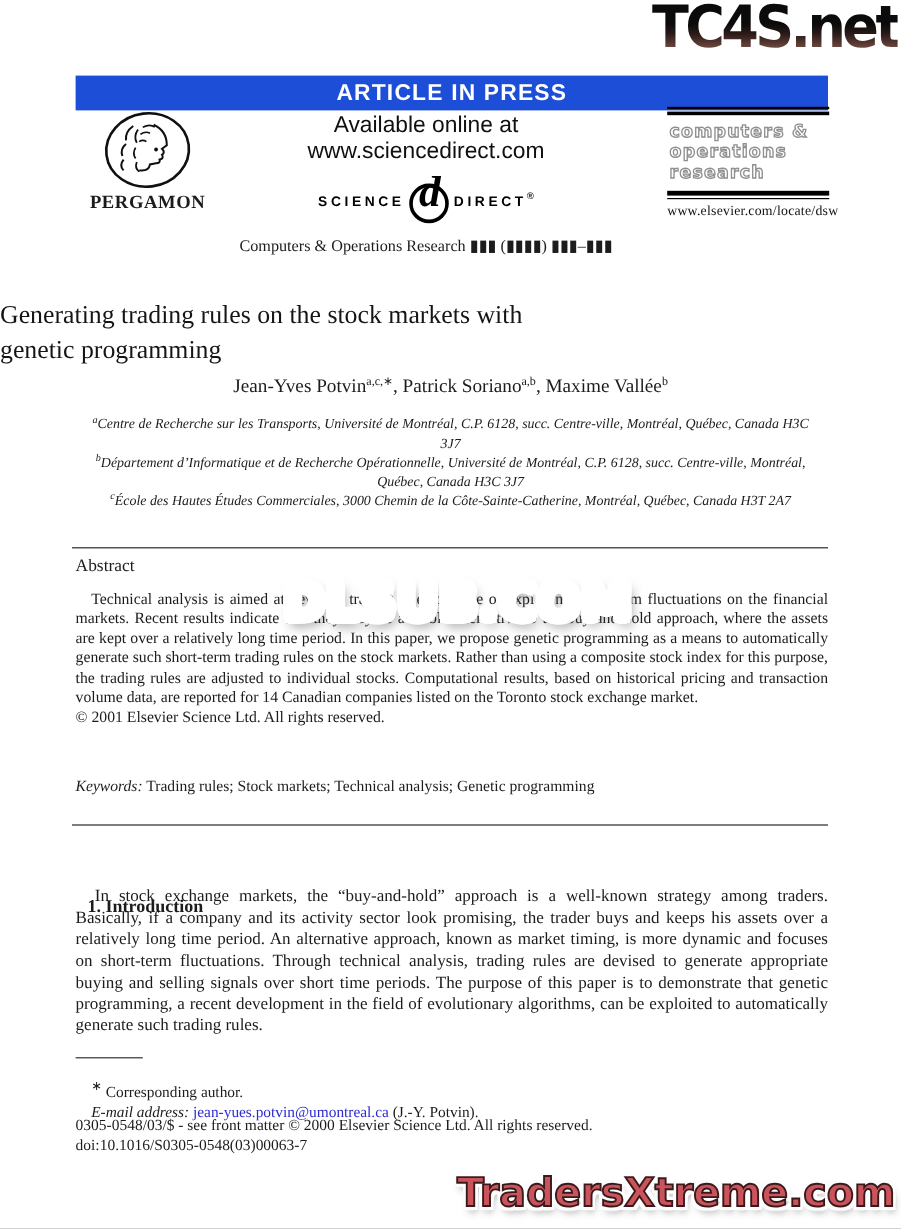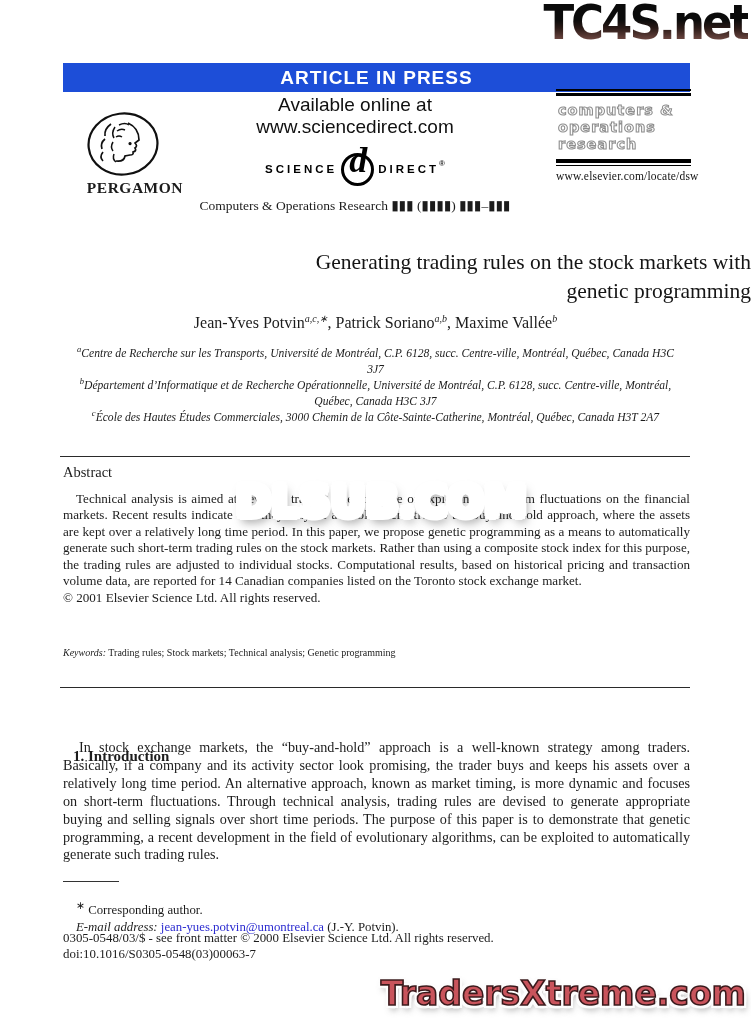--- a/index.html
+++ b/index.html
@@ -38,21 +38,21 @@
   
   .banner{
     position:absolute; left:63px; top:63px; width:627px; height:29px;
     background:#1d4ed8; display:flex; align-items:center; justify-content:center;
   }
   .banner span{
     font-family:"Liberation Sans", sans-serif; font-weight:bold;
     font-size:19px; letter-spacing:1px; color:#ffffff;
   }
   
-  .pergamon-wrap{position:absolute; left:63px; top:111px; width:120px; text-align:right;}
+  .pergamon-wrap{position:absolute; left:63px; top:92px; width:120px; text-align:center;}
   .pergamon-wrap svg{display:block; margin:0 auto;}
   .pergamon-name{font-weight:bold; font-size:15.5px; letter-spacing:.5px; margin-top:2px;}
   .center-head{position:absolute; left:185px; top:94px; width:340px; text-align:center;}
   .avail{font-family:"Liberation Sans", sans-serif; font-size:19px; color:#101010;}
   .sdlogo{margin-top:5px; height:46px; display:flex; align-items:center; justify-content:center;}
   .sdword{font-family:"Liberation Sans", sans-serif; font-weight:bold; font-size:11.5px; letter-spacing:3px; color:#000; position:relative; top:3px;}
   .sd-d{position:relative; width:27px; height:27px; border:3px solid #000; border-radius:50%; margin:0 4px; top:3px;}
   .sd-d i{position:absolute; left:5px; top:-14px; font-family:"Liberation Serif", serif; font-style:italic; font-size:36px; font-weight:bold; color:#000; line-height:1;}
   .sdreg{font-size:8px; position:relative; top:-3px; font-family:"Liberation Sans", sans-serif; font-weight:bold;}
   .jline{margin-top:8px; font-size:13.5px; font-family:"Liberation Serif","DejaVu Sans",serif; white-space:nowrap;}
@@ -61,34 +61,34 @@
   .rule-thick{height:3.5px; background:#000; margin-top:2px;}
   .rule-thick2{height:3.5px; background:#000;}
   .rule-thin2{height:1.5px; background:#000; margin-top:2px;}
   .jbox-text{padding:6px 0 6px 2px;}
   .jbox-text div{
     font-family:"DejaVu Sans", sans-serif; font-weight:bold; font-size:14.5px;
     letter-spacing:1px; line-height:17px; color:#fff; -webkit-text-stroke:1.1px #8f8f8f;
   }
   .jurl{margin-top:4px; font-size:11.5px; font-family:"Liberation Serif", serif; color:#111; letter-spacing:.2px;}
   
-  .title{position:absolute; left:0; top:248px; width:751px; text-align:right;
+  .title{position:absolute; left:0; top:248px; width:751px; text-align:left;
          font-size:21.5px; line-height:29px; color:#151515;}
   .authors{position:absolute; left:0; top:314px; width:751px; text-align:center; font-size:16px;}
-  .authors sup{font-size:10px;font-style:italic;}
+  .authors sup{font-size:10px;}
   .affils{position:absolute; left:75px; top:346px; width:601px; text-align:center;
           font-style:italic; font-size:11.6px; line-height:16px;}
   .affils sup{font-size:8.5px;}
   .hr{position:absolute; left:60px; width:630px; height:1px; background:#2a2a2a;}
   .abs-head{position:absolute; left:63px; top:464px; font-weight:normal; font-size:14.5px;}
   .abs-body{position:absolute; left:63px; top:491px; width:627px;
             font-size:13.1px; line-height:16.4px; text-align:justify;}
   .abs-body .para{text-indent:13px;}
   .abs-copy{margin-top:1px;}
-  .keywords{position:absolute; left:63px; top:647px; width:627px; font-size:10px;}
+  .keywords{position:absolute; left:63px; top:647px; width:627px; font-size:13px;}
   .keywords .kw-label{font-style:italic;}
   .sec-head{position:absolute; left:63px; top:748px; font-weight:bold; font-size:15px;margin-left:10px;}
   .sec-body{position:absolute; left:63px; top:739px; width:627px;
             font-size:14.2px; line-height:17.9px; text-align:justify; text-indent:16px;}
   
   .fnrule{position:absolute; left:63px; top:881px; width:56px; height:1px; background:#333;}
   .footnote{position:absolute; left:63px; top:886px; width:560px; font-size:12.8px; line-height:16.5px;margin-top:16px;}
   .footnote .fn1{text-indent:13px;}
   .footnote .fn2{text-indent:13px;}
   .footnote .em-label{font-style:italic;}

